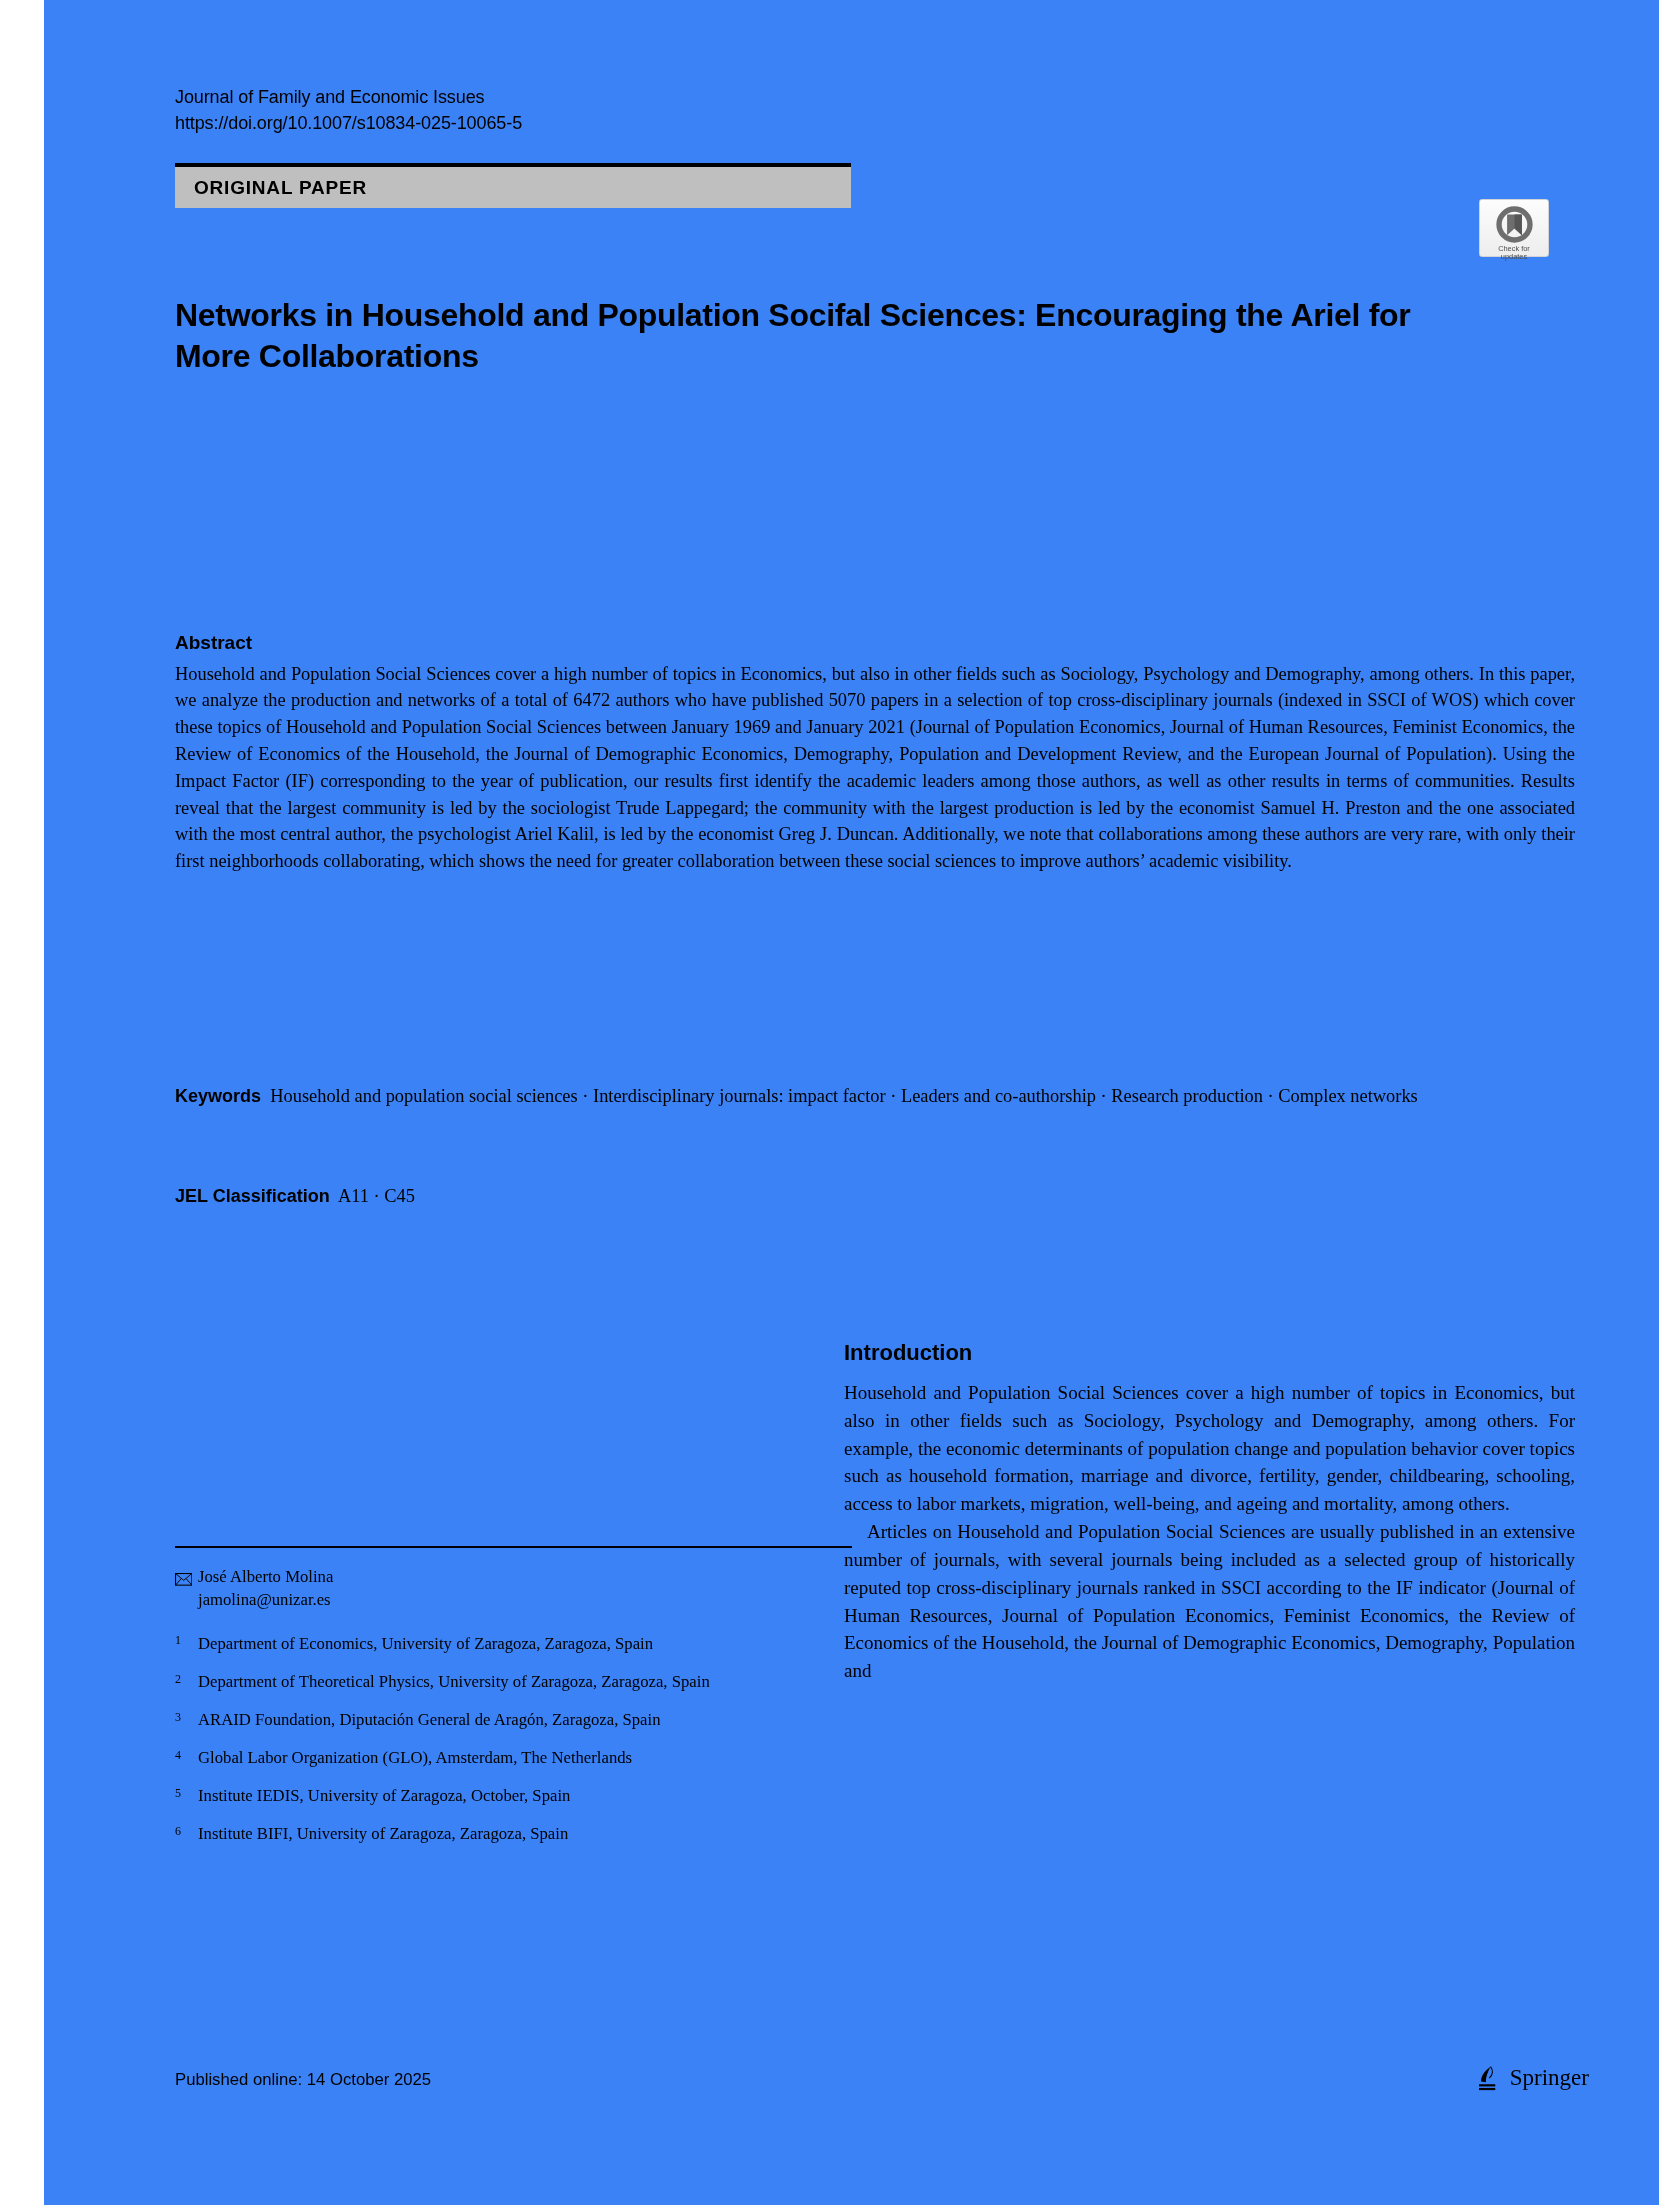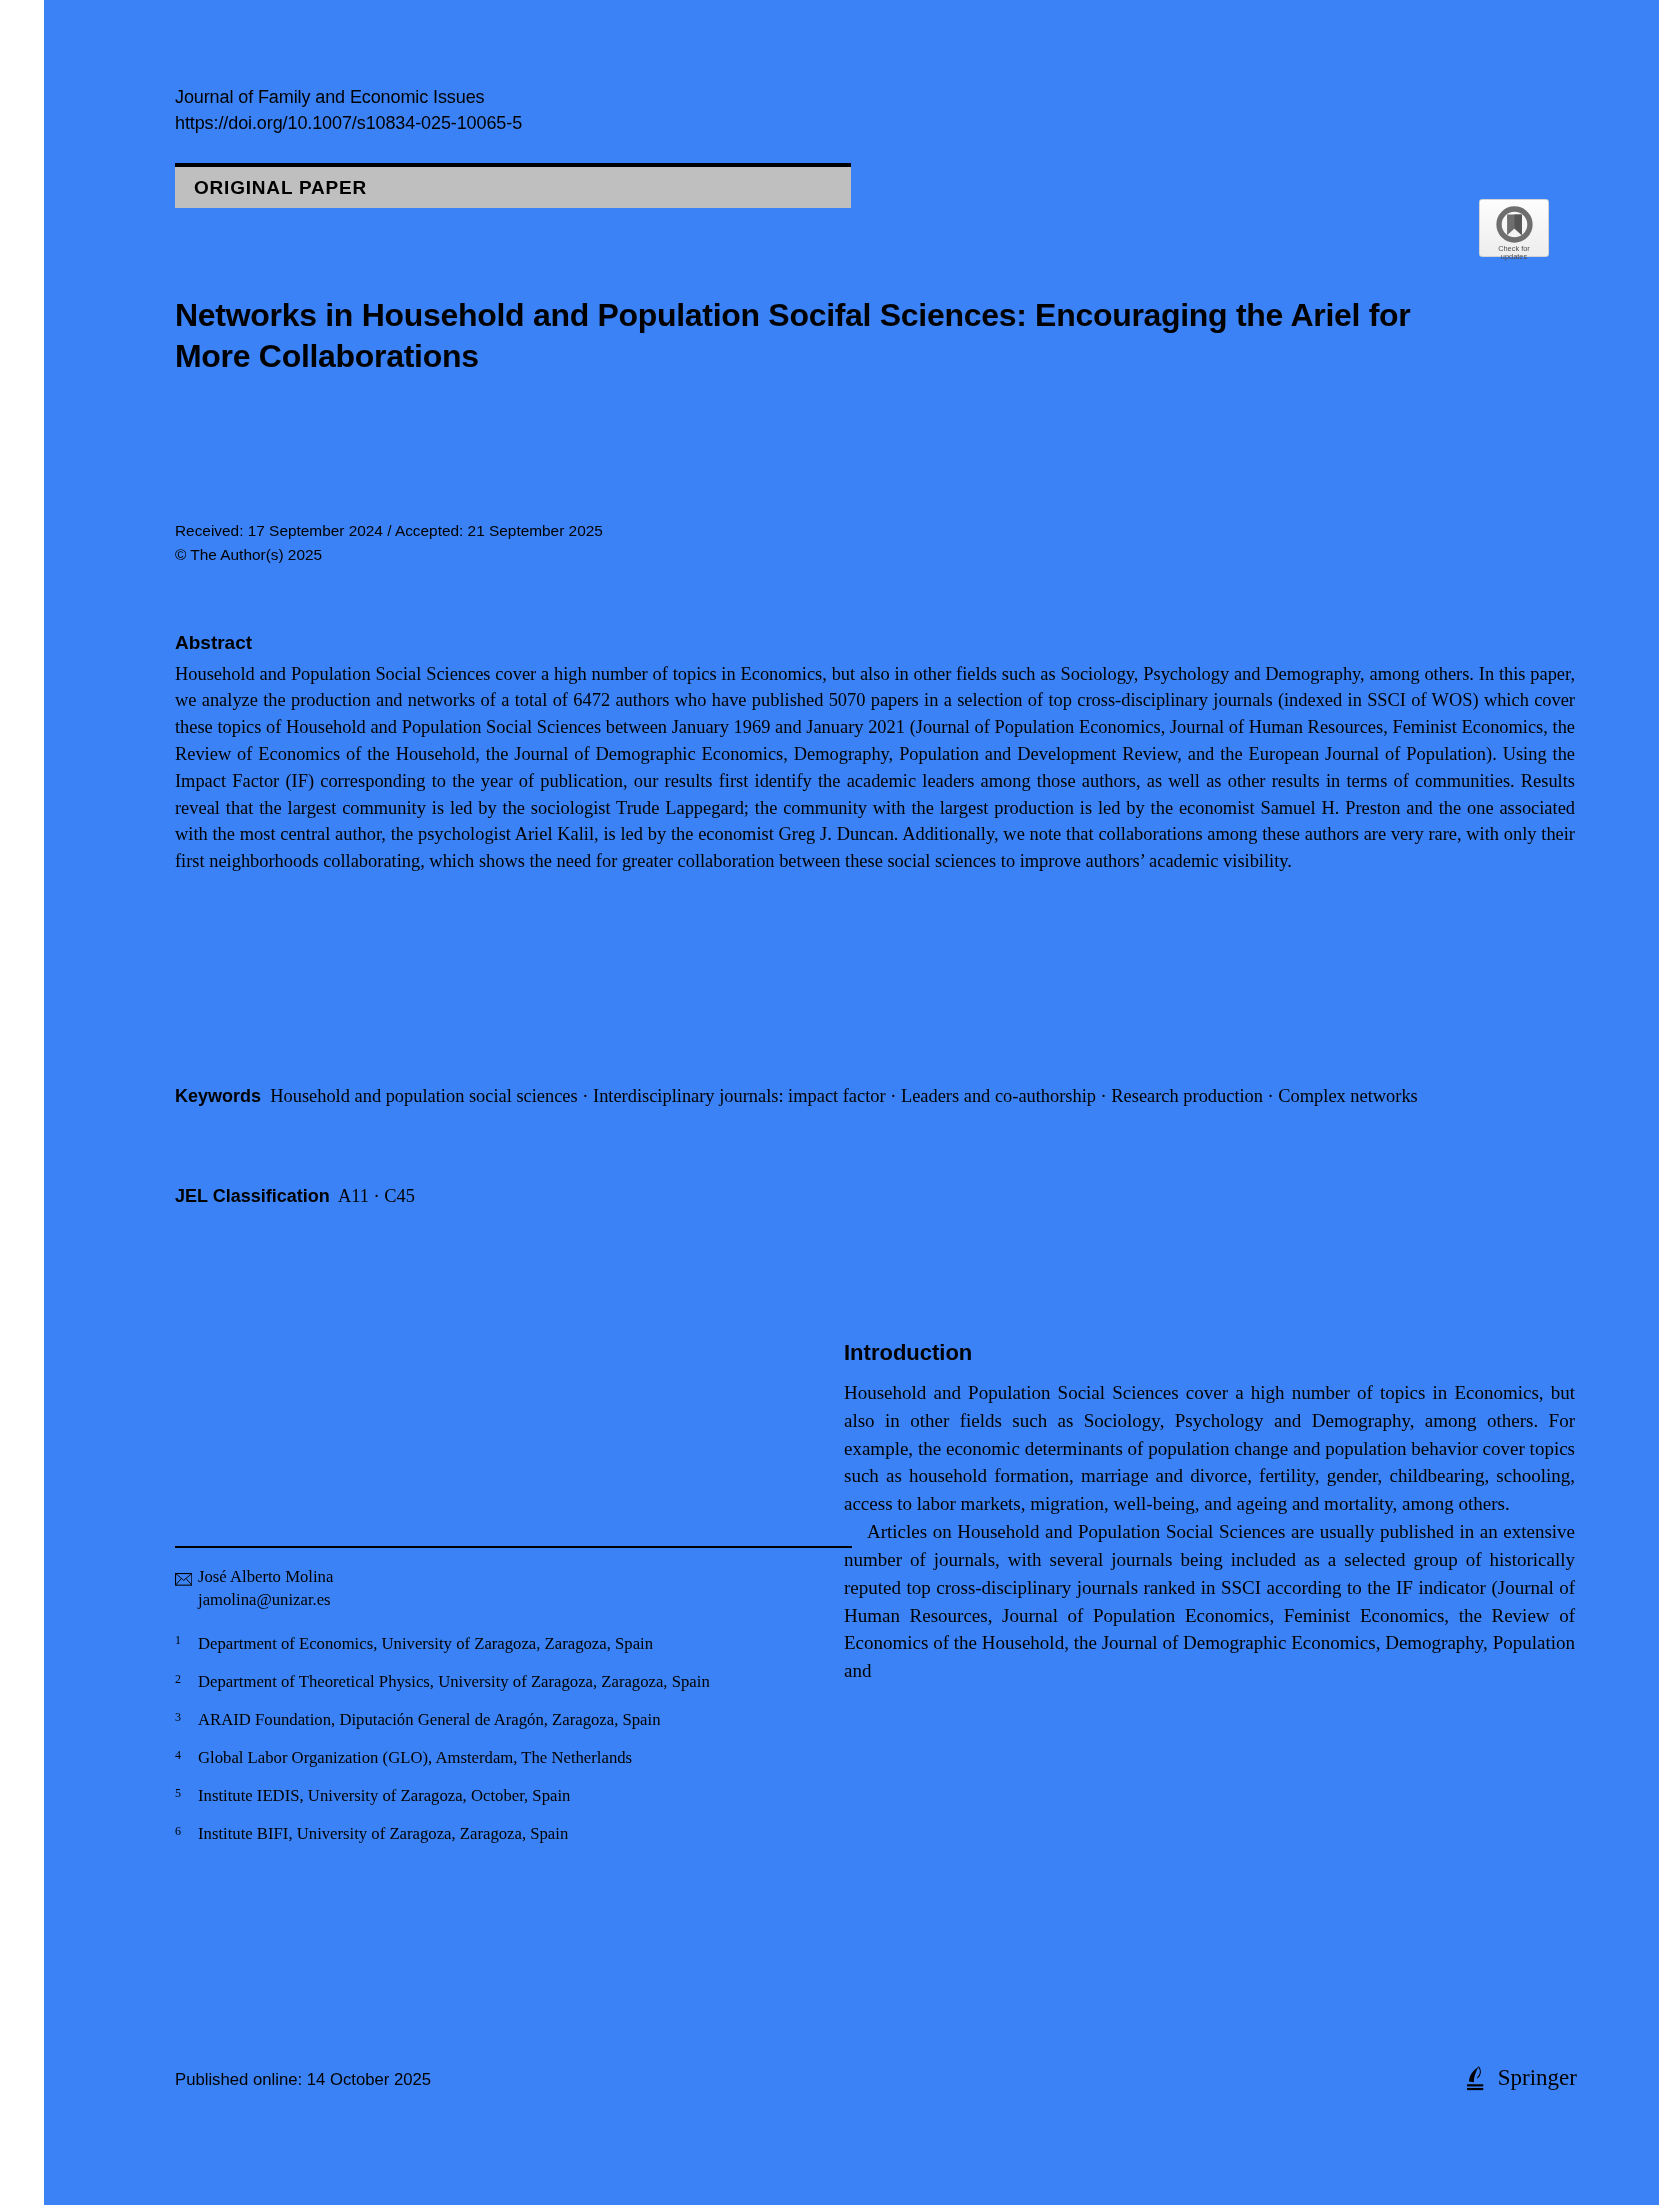--- a/index.html
+++ b/index.html
@@ -241,21 +241,21 @@
   
   .pub-online {
     position: absolute;
     left: 131px;
     top: 2070px;
     font-family: "Liberation Sans", sans-serif;
     font-size: 16.7px;
   }
   .springer {
     position: absolute;
-    right: 127px;
+    right: 115px;
     top: 2064px;
     display: flex;
     align-items: center;
     gap: 10px;
   }
   .springer-name {
     font-family: "Liberation Serif", serif;
     font-size: 23px;
   }
 </style>
@@ -282,24 +282,20 @@
     </svg>
     <div class="crossmark-text">
       <div>Check for</div>
       <div>updates</div>
     </div>
   </div>
 
   <h1 class="title">Networks in Household and Population Socifal Sciences: Encouraging the Ariel for More Collaborations</h1>
 
 
-  <div class="dates">
-    <div>Received: 17 September 2024 / Accepted: 21 September 2025</div>
-    <div>© The Author(s) 2025</div>
-  </div>
 
   <div class="abstract-block">
     <div class="abstract-head">Abstract</div>
     <div class="abstract-body">Household and Population Social Sciences cover a high number of topics in Economics, but also in other fields such as Sociology, Psychology and Demography, among others. In this paper, we analyze the production and networks of a total of 6472 authors who have published 5070 papers in a selection of top cross-disciplinary journals (indexed in SSCI of WOS) which cover these topics of Household and Population Social Sciences between January 1969 and January 2021 (Journal of Population Economics, Journal of Human Resources, Feminist Economics, the Review of Economics of the Household, the Journal of Demographic Economics, Demography, Population and Development Review, and the European Journal of Population). Using the Impact Factor (IF) corresponding to the year of publication, our results first identify the academic leaders among those authors, as well as other results in terms of communities. Results reveal that the largest community is led by the sociologist Trude Lappegard; the community with the largest production is led by the economist Samuel H. Preston and the one associated with the most central author, the psychologist Ariel Kalil, is led by the economist Greg J. Duncan. Additionally, we note that collaborations among these authors are very rare, with only their first neighborhoods collaborating, which shows the need for greater collaboration between these social sciences to improve authors’ academic visibility.</div>
   </div>
 
   <div class="keywords">
     <span class="kw-head">Keywords</span>&nbsp;
     <span>Household and population social sciences · Interdisciplinary journals: impact factor · Leaders and co-authorship · Research production · Complex networks</span>
   </div>

